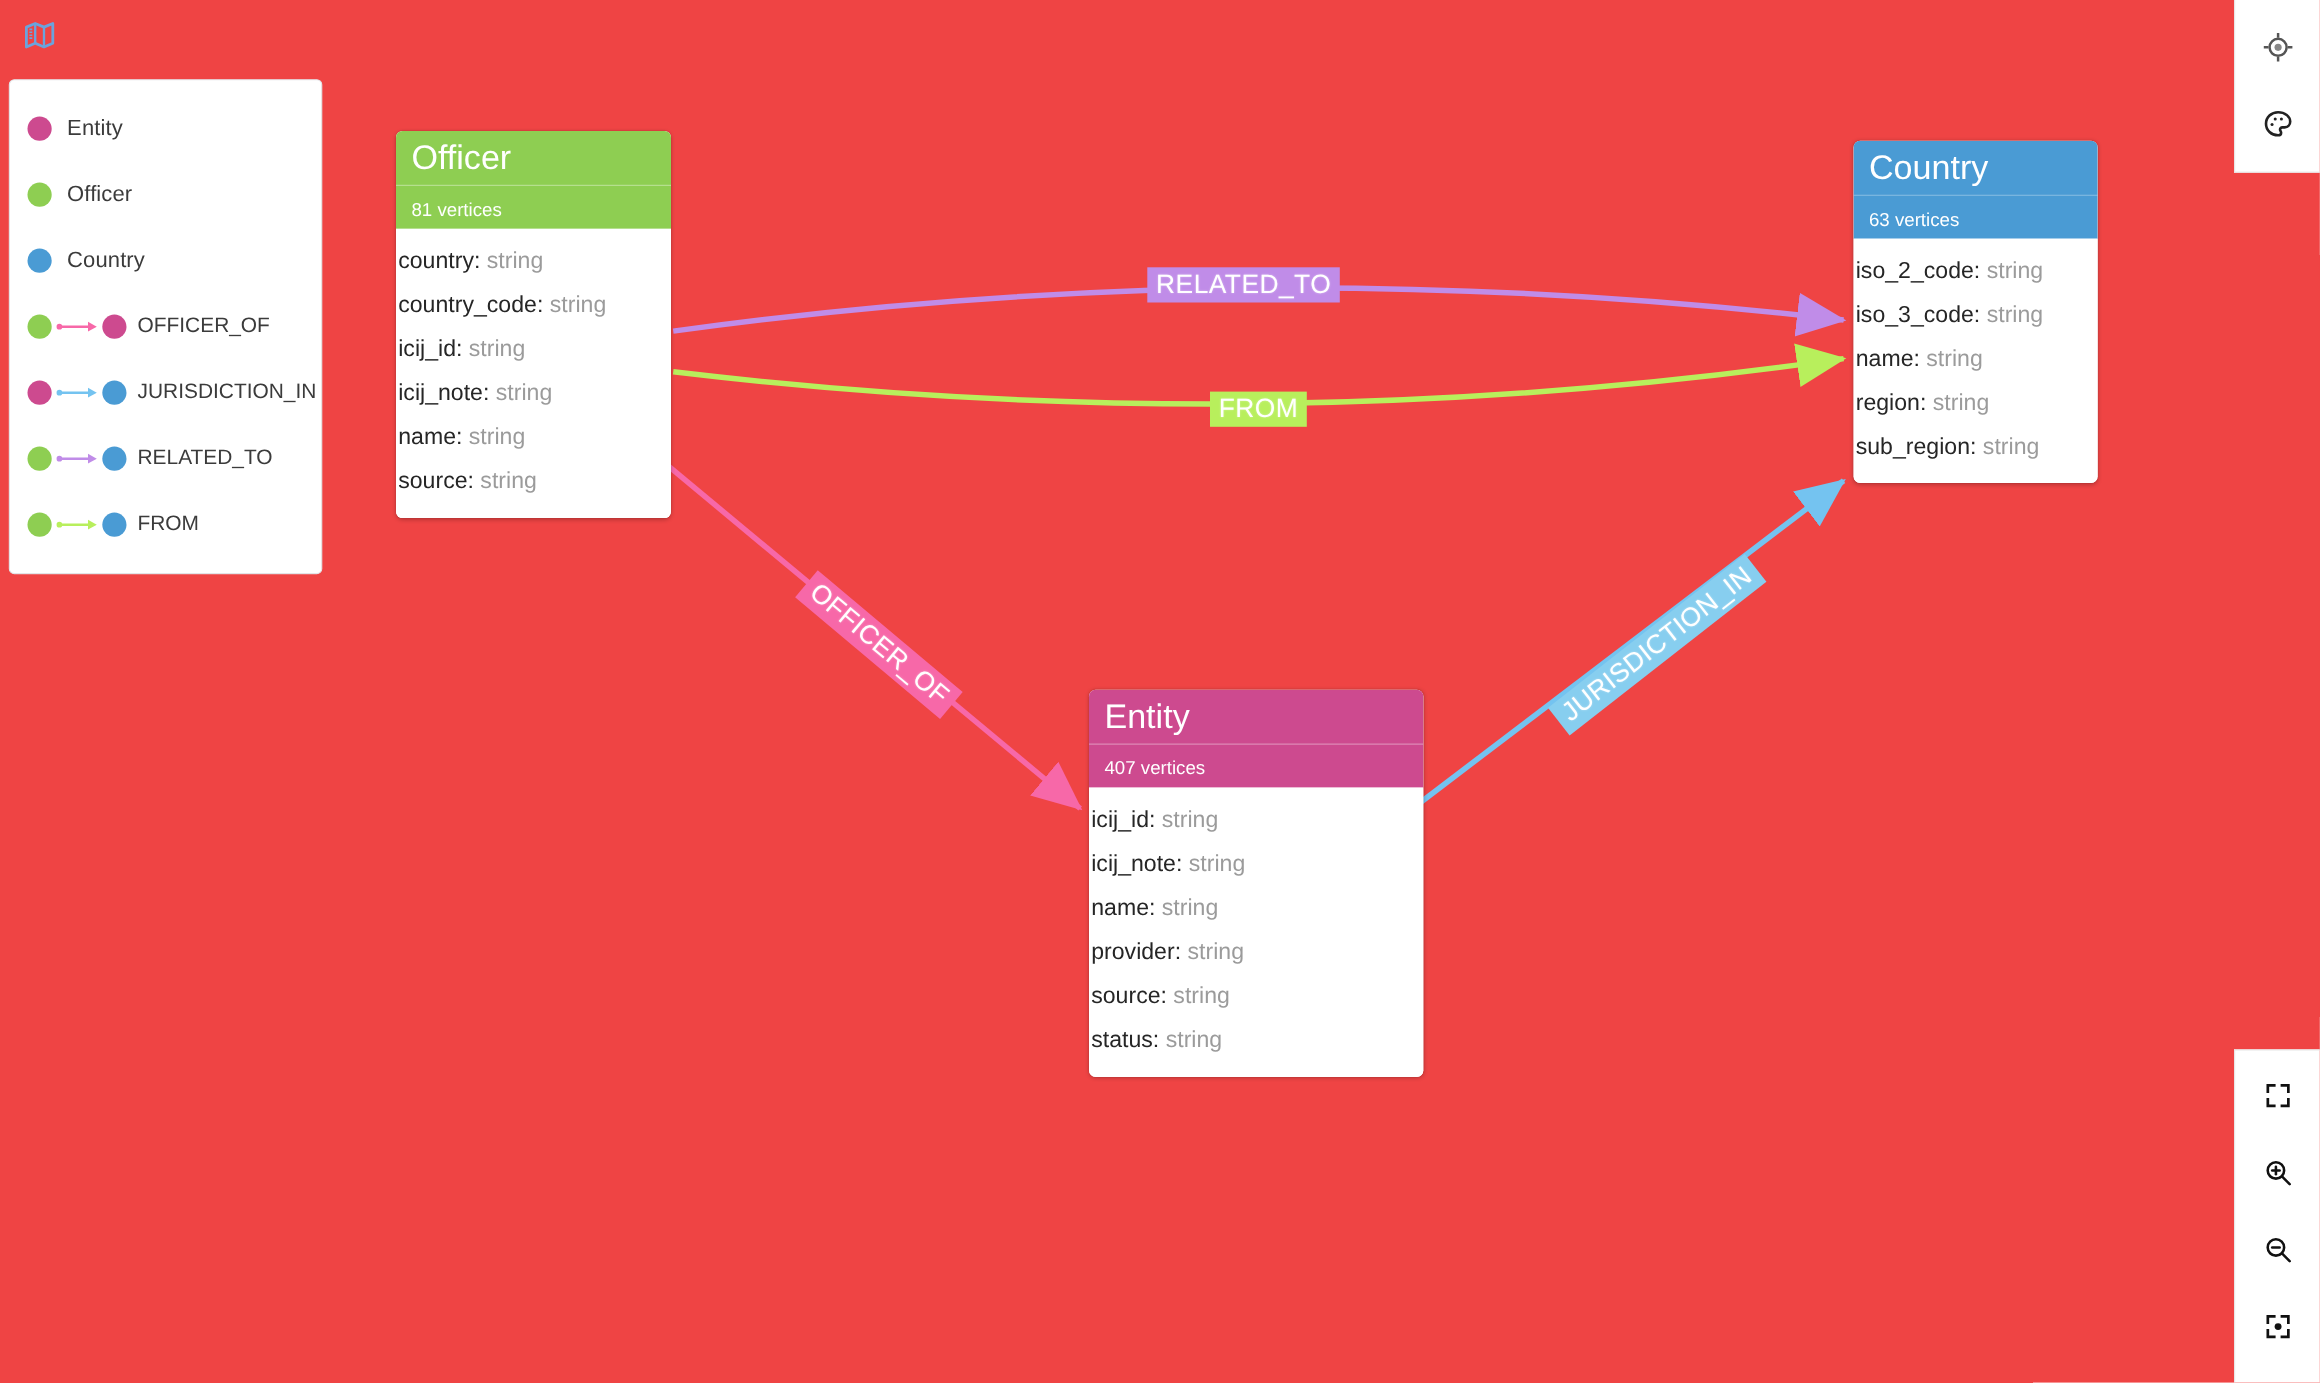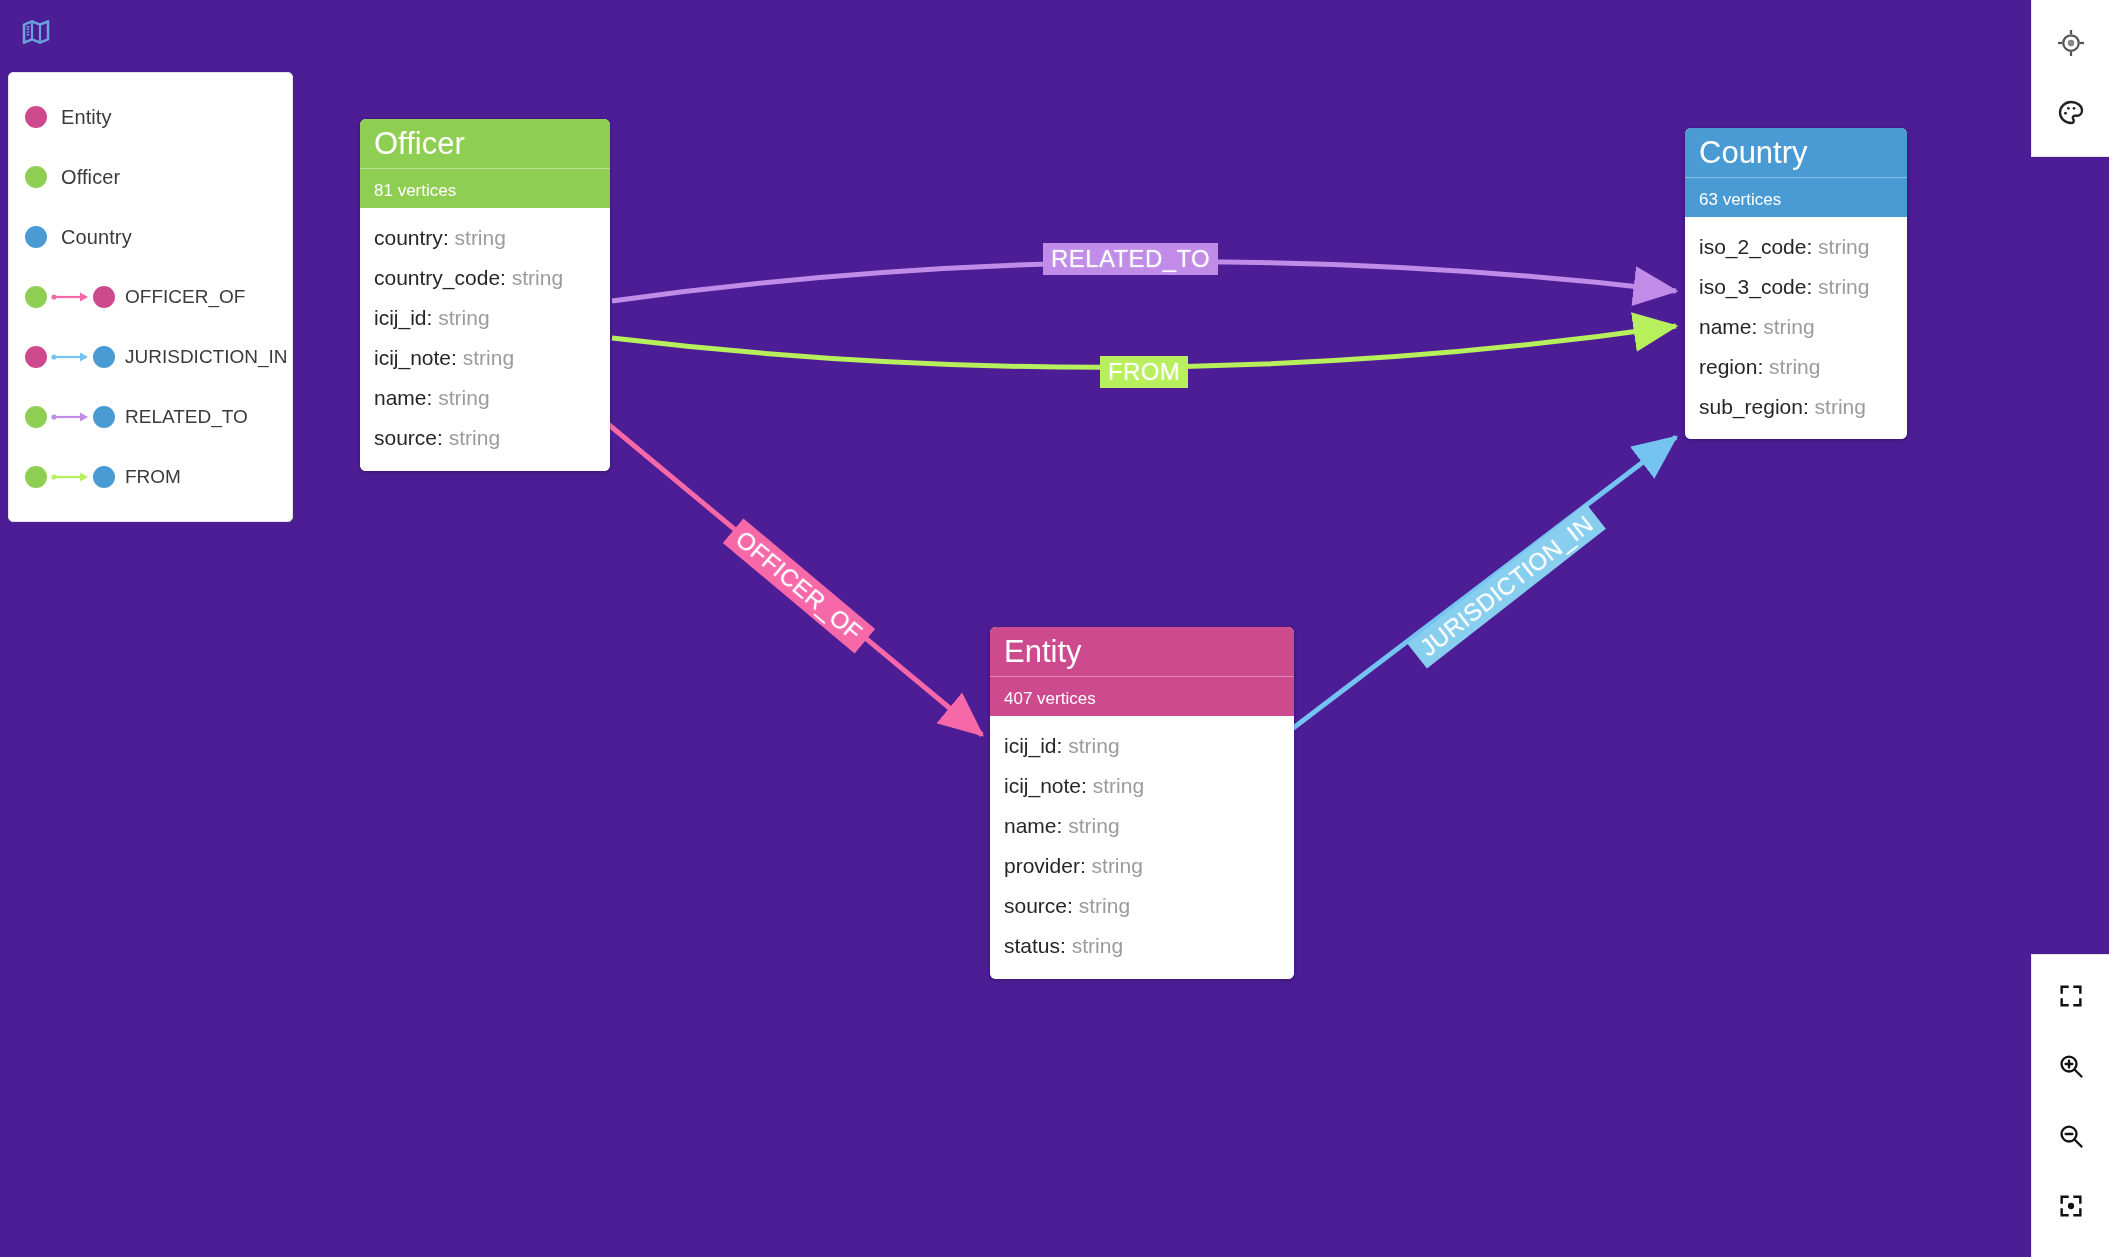--- a/index.html
+++ b/index.html
@@ -7,21 +7,21 @@
   html, body {
     margin: 0; padding: 0;
     width: 2109px; height: 1257px;
     background: #ffffff;
     font-family: "Liberation Sans", sans-serif;
     overflow: hidden;
   }
   #canvas {
     position: relative;
     width: 2109px; height: 1257px;
-    background: #4c1d95;
+    background: #ef4444;
     overflow: hidden;
   }
 
   
   #map-icon-btn {
     position: absolute; left: 14px; top: 12px;
     width: 44px; height: 44px;
     display: flex; align-items: center; justify-content: center;
     cursor: pointer;
   }
@@ -70,21 +70,21 @@
   }
   .node-count {
     font-size: 17px; color: #ffffff;
     padding: 12px 14px 7px 14px;
     border-top: 1px solid rgba(255,255,255,.35);
     font-weight: 400;
   }
   .node-head { }
   .node-props { padding: 10px 0 12px 0; background: #fff; }
   .prop-row {
-    font-size: 21px; padding: 8px 14px; color: #262626;
+    font-size: 21px; padding: 8px 2px; color: #262626;
     white-space: nowrap; line-height: 1.15;
   }
   .prop-type { color: #9b9b9b; }
 
   
   .edge-label {
     position: absolute;
     font-size: 24px;
     color: #ffffff;
     padding: 2px 8px;

